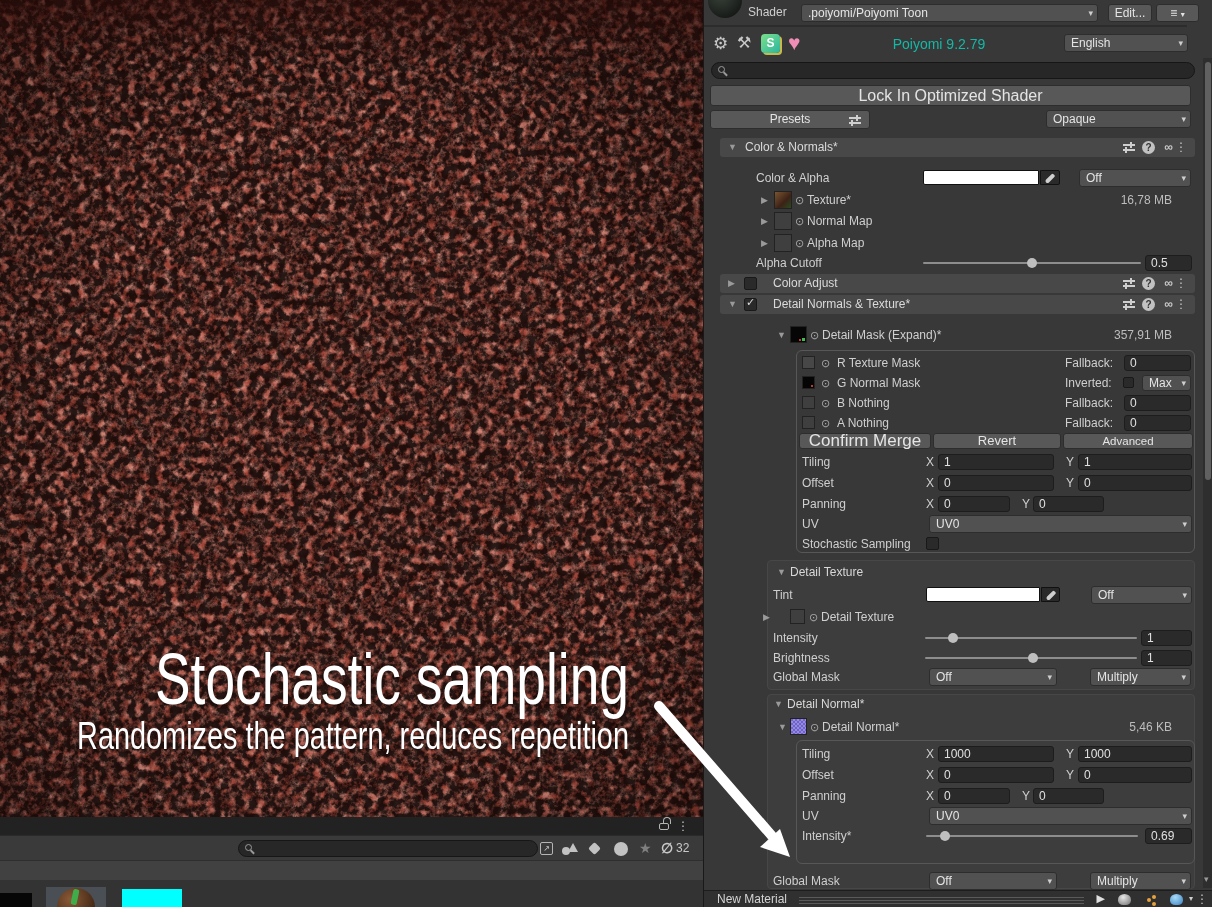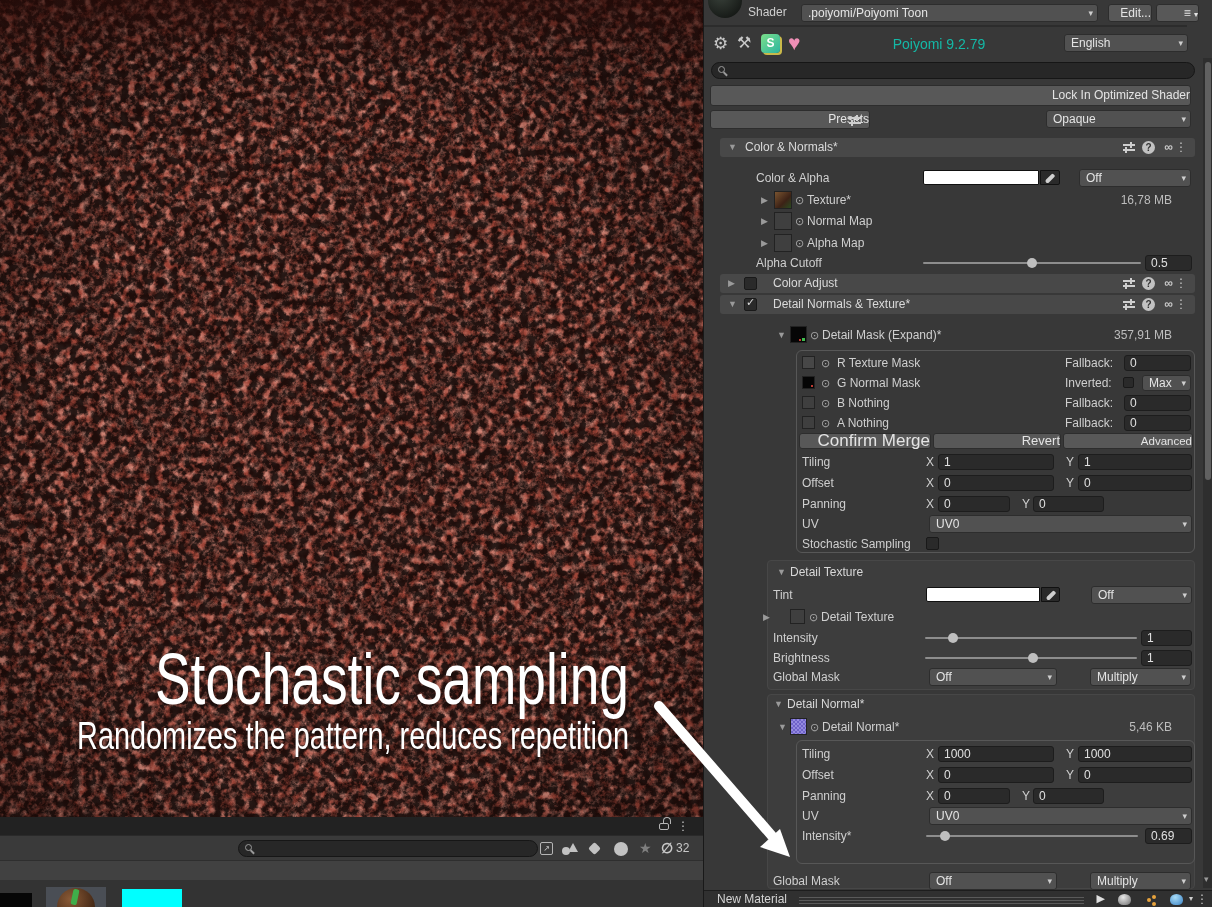--- a/index.html
+++ b/index.html
@@ -45,21 +45,21 @@
 .eyeoff{position:absolute;color:#c8c8c8;font-size:14px;font-weight:bold;line-height:25px}
 .pickic{position:absolute;width:13px;height:13px;border:1px solid #b5b5b5;border-radius:2px;color:#c8c8c8;font-size:8px;text-align:center;line-height:12px;top:6px}
 
 
 .panel{position:absolute;left:703px;top:0;width:509px;height:907px;background:#383838;border-left:1px solid #191919;font-size:12px;color:#cfcfcf}
 .r{position:absolute;left:0;width:483px;height:20px}
 .lab{position:absolute;line-height:20px;white-space:nowrap;color:#cfcfcf}
 .sizetxt{position:absolute;right:15px;line-height:20px;color:#bdbdbd}
 .field{position:absolute;top:2px;height:16px;line-height:14px;background:#2a2a2a;border:1px solid #1d1d1d;border-radius:3px;padding-left:5px;color:#e0e0e0}
 .dd{position:absolute;top:1px;height:18px;line-height:17px;background:#515151;border:1px solid #2d2d2d;border-radius:3px;padding-left:6px;color:#e4e4e4;white-space:nowrap;overflow:hidden}
-.btn{position:absolute;background:#585858;border:1px solid #2d2d2d;border-radius:3px;text-align:right;color:#e4e4e4}
+.btn{position:absolute;background:#585858;border:1px solid #2d2d2d;border-radius:3px;text-align:center;color:#e4e4e4}
 .cb{position:absolute;width:13px;height:13px;background:#2a2a2a;border:1px solid #191919;border-radius:2px;top:3px}
 .cb.on::before{content:"✓";position:absolute;left:1px;top:-3px;color:#dcdcdc;font-size:11px}
 .cb.blue{border-color:#4f82e0}
 .slider{position:absolute;top:9px;height:2px;background:#8d8d8d;border-radius:1px}
 .knob{position:absolute;top:-4px;width:10px;height:10px;border-radius:50%;background:#bfbfbf}
 .sec{position:absolute;left:16px;width:475px;height:19px;background:#484848;border-radius:3px}
 .sec .slab{position:absolute;line-height:19px;color:#dadada}
 .gbox{position:absolute;left:63px;width:428px;background:#3d3d3d;border:1px solid #474747;border-radius:4px}
 .ibox{position:absolute;left:92px;width:399px;border:1px solid #575757;border-radius:6px}
 .thumb{position:absolute;top:1px;width:18px;height:18px;border:1px solid #222;background:#3f3f3f}
@@ -159,21 +159,21 @@
       <span class="txt-pink" style="position:absolute;left:160px;width:150px;top:5px;text-align:center;font-size:14px">Poiyomi 9.2.79</span>
       <div class="dd" style="left:360px;top:3px;width:124px">
         <span>English</span><span class="caret"></span>
       </div>
     </div>
 
     <div style="position:absolute;left:7px;top:62px;width:484px;height:17px;background:#272727;border:1px solid #161616;border-radius:9px">
       <span class="mag" style="left:6px;top:3px"></span>
     </div>
 
-    <div class="btn" style="left:6px;top:85px;width:481px;height:21px;line-height:19px;font-size:12px">Lock In Optimized Shader</div>
+    <div class="btn" style="left:6px;top:85px;width:481px;height:21px;line-height:19px;font-size:16px">Lock In Optimized Shader</div>
 
     <div class="r" style="top:110px;height:19px">
       <div class="btn" style="left:6px;top:0;width:160px;height:19px;line-height:17px">
         <span>Presets</span>
         <span class="slic" style="left:138px"></span>
       </div>
       <div class="dd" style="left:342px;top:0;width:145px">
         <span>Opaque</span><span class="caret"></span>
       </div>
     </div>

